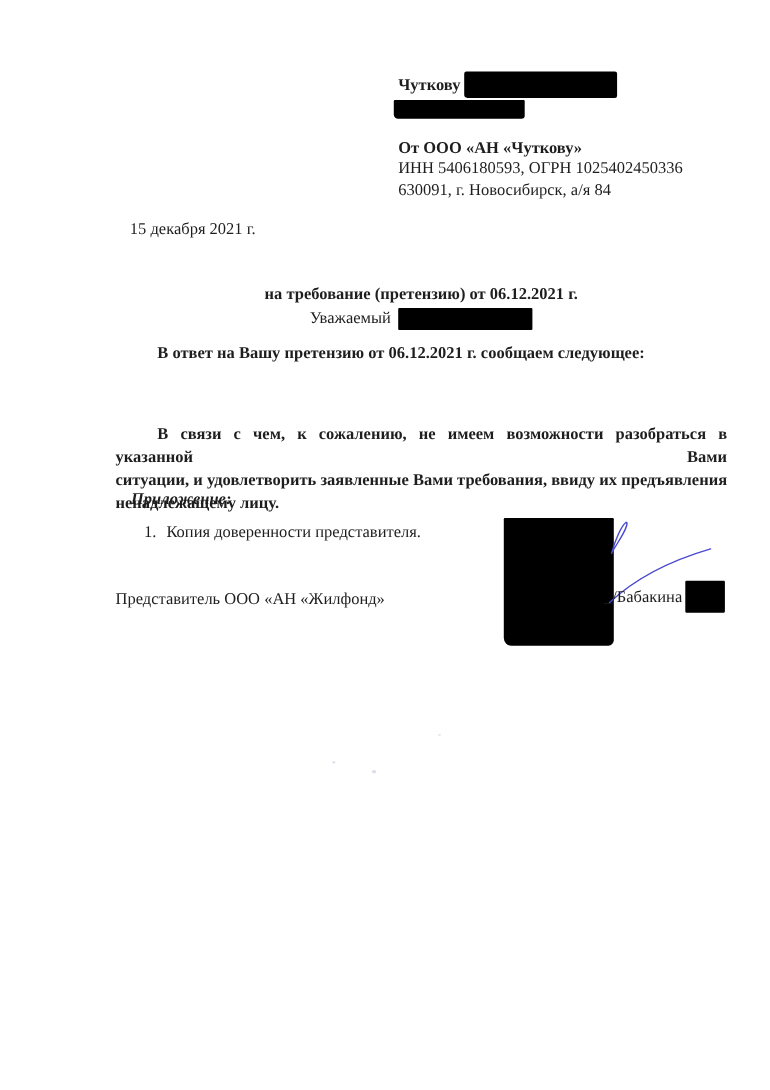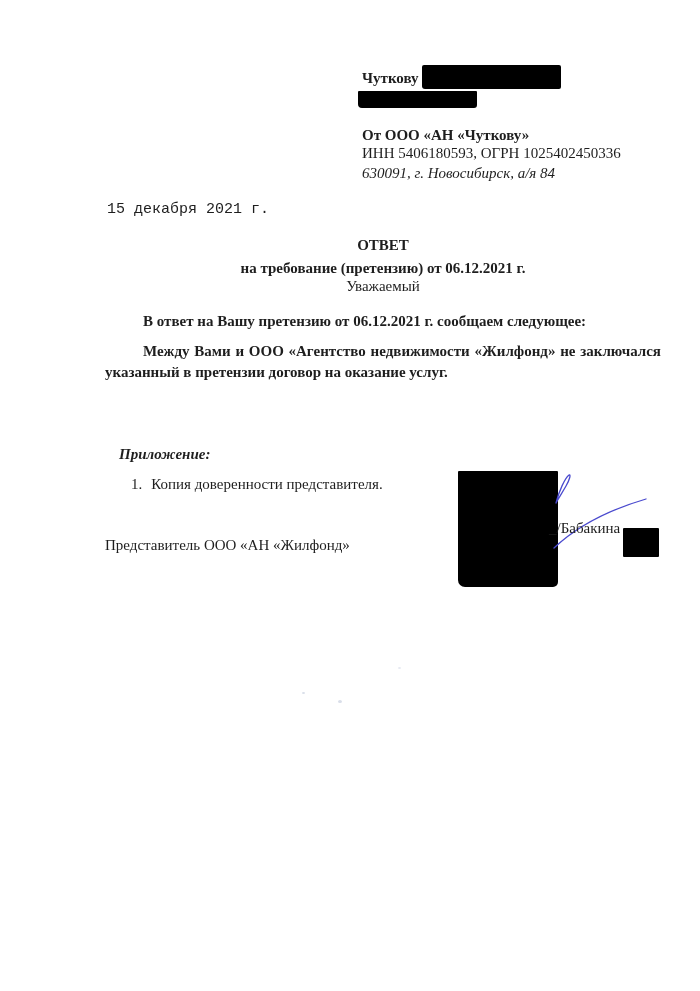--- a/index.html
+++ b/index.html
@@ -33,50 +33,49 @@
   }
   .r-recipient-1 { left: 422px; top: 65px;  width: 139px; height: 24px; border-radius: 2px 2px 2px 3px; }
   .r-recipient-2 { left: 358px; top: 91px;  width: 119px; height: 17px; border-radius: 1px 1px 3px 4px; }
   .r-stamp       { left: 458px; top: 471px; width: 100px; height: 116px; border-radius: 1px 1px 5px 7px; z-index: 1; }
   .r-initials    { left: 623px; top: 528px; width: 36px;  height: 29px; border-radius: 1px; }
 
   
   .recipient-surname { left: 362px; top: 68px; }
   .sender-from  { left: 362px; top: 125px; }
   .sender-reg   { left: 362px; top: 143px; text-align: right; }
-  .sender-addr  { left: 362px; top: 163px; font-style: italic; }
+  .sender-addr  { left: 362px; top: 163px; }
 
-  .letter-date { left: 107px; top: 199px; font-family: Liberation Mono, monospace; }
+  .letter-date { left: 118px; top: 199px; }
   .letter-title    { top: 235px; }
   .letter-subtitle { top: 258px; }
 
   .greeting {
     left: 105px; top: 279px; width: 556px;
     display: flex; justify-content: center; align-items: center; gap: 7px;
     height: 22px;
-    flex-direction: column;
   }
   .greeting .redact-inline { width: 122px; height: 20px; border-radius: 1px; }
 
   
   .para { left: 105px; width: 556px; font-weight: bold; }
   .p1 { top: 311px; }
   .p2 { top: 341px; }
   .p3 { top: 385px; }
   .jline { text-align: justify; text-align-last: justify; }
   .indent { text-indent: 38px; }
 
   .attach-heading { left: 119px; top: 444px; }
   .attach-item {
     left: 131px; top: 474px;
     display: flex; gap: 9px;
   }
 
   .rep-line { left: 105px; top: 535px; }
-  .sig-name { left: 549px; top: 518px; z-index: 3; }
+  .sig-name { left: 549px; top: 533px; z-index: 3; }
 
   .sig-svg { left: 540px; top: 465px; z-index: 2; }
 
   
   .speck {
     position: absolute;
     border-radius: 50%;
     background: #aab6cf;
     opacity: 0.45;
   }
@@ -92,37 +91,37 @@
   <div class="abs b recipient-surname">Чуткову</div>
   <div class="redact r-recipient-1"></div>
   <div class="redact r-recipient-2"></div>
 
   <div class="abs b sender-from">От ООО «АН «Чуткову»</div>
   <div class="abs sender-reg">ИНН 5406180593, ОГРН 1025402450336</div>
   <div class="abs sender-addr">630091, г. Новосибирск, а/я 84</div>
 
   <div class="abs letter-date">15 декабря 2021 г.</div>
 
-  <div class="abs b center-block letter-title">ОТВЕТ</div>
   <div class="abs b center-block letter-subtitle">на требование (претензию) от 06.12.2021 г.</div>
 
   <div class="abs greeting">
     <span>Уважаемый</span>
     <span class="redact-inline"></span>
   </div>
 
   <div class="abs para p1">
     <div class="indent">В ответ на Вашу претензию от 06.12.2021 г. сообщаем следующее:</div>
   </div>
 
-  <div class="abs para p2">
-    <div class="jline indent">Между Вами и ООО «Агентство недвижимости «Жилфонд» не заключался</div>
-    <div>указанный в претензии договор на оказание услуг.</div>
+
+  <div class="abs para p3">
+    <div class="jline indent">В связи с чем, к сожалению, не имеем возможности разобраться в указанной Вами</div>
+    <div class="jline">ситуации, и удовлетворить заявленные Вами требования, ввиду их предъявления</div>
+    <div>ненадлежащему лицу.</div>
   </div>
-
 
   <div class="abs bi attach-heading">Приложение:</div>
   <div class="abs attach-item">
     <span>1.</span>
     <span>Копия доверенности представителя.</span>
   </div>
 
   <div class="redact r-stamp"></div>
 
   <svg class="abs sig-svg" width="130" height="100" viewBox="0 0 130 100">

